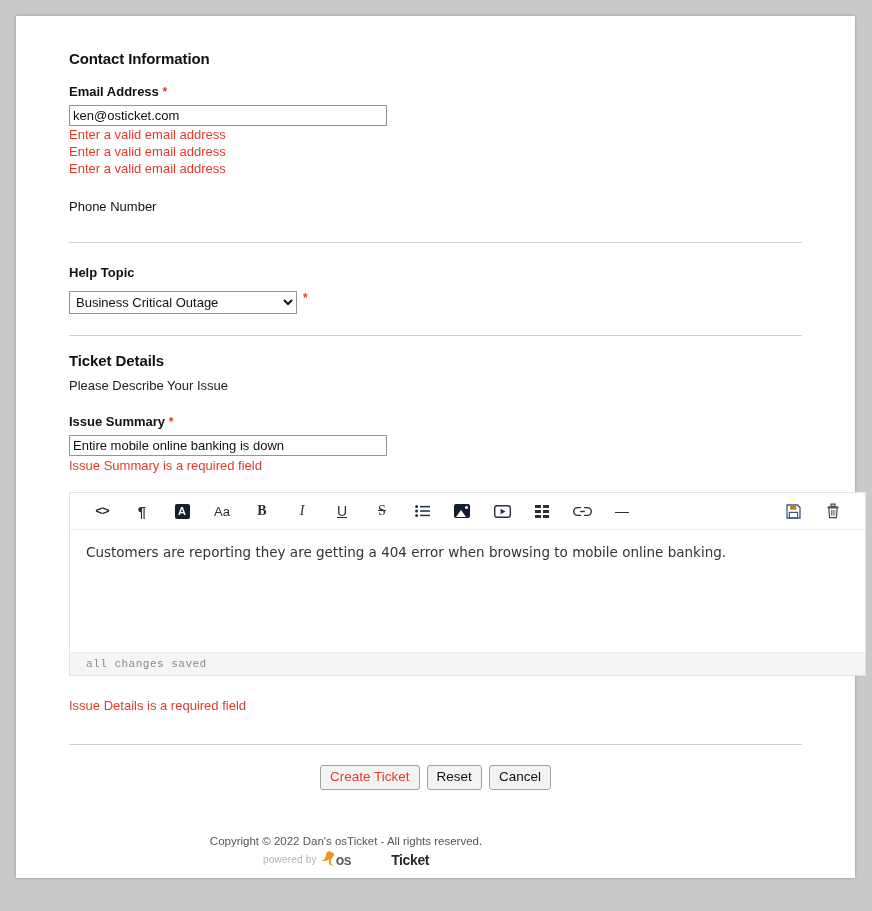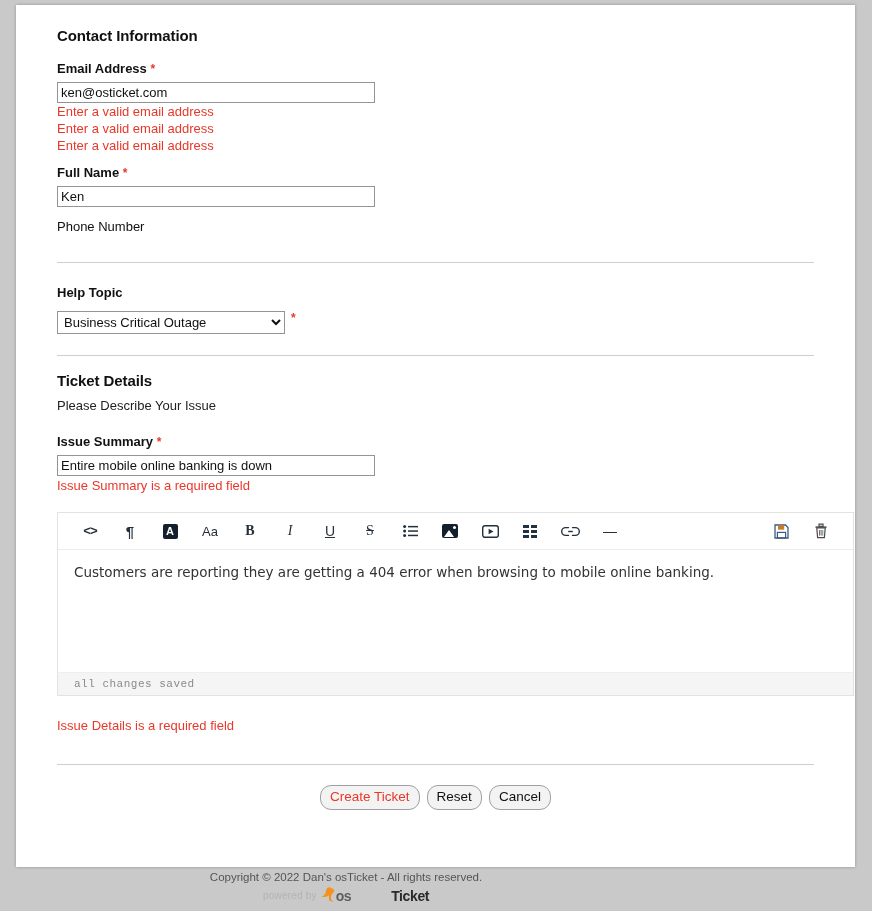--- a/index.html
+++ b/index.html
@@ -10,24 +10,24 @@
     font-family:"Liberation Sans", sans-serif;
     font-size:13px;
     color:#111;
     overflow:hidden;
   }
   .page-wrap { position:relative; width:872px; height:911px; }
 
   
   .content-panel {
     position:absolute;
-    left:16px; top:5px; width:839px; height:862px;
+    left:16px; top:16px; width:839px; height:862px;
     background:#ffffff;
     box-shadow:0 0 3px rgba(0,0,0,.28);
-    padding:4px;
+    padding:16px;
   }
   .inner { padding:0 37px; }
 
   h2.section-title {
     font-size:15px; font-weight:bold; margin:0; padding:8px 0 0 0;
     letter-spacing:-0.1px; color:#111;
   }
   .field-label {
     font-size:13px; font-weight:bold; margin:0; padding:0;
     color:#111; line-height:18px;
@@ -146,30 +146,30 @@
     transform:rotate(45deg);
   }
 
   .btn-row { display:flex; justify-content:center; gap:7px; }
   button.osbtn {
     font-family:"Liberation Sans", sans-serif;
     font-size:13.5px;
     padding:2px 9px 3px 9px;
     background:#f3f3f3;
     border:1px solid #a0a0a0;
-    border-radius:11px;
+    border-radius:3px;
     color:#111;
     cursor:pointer;
     line-height:18px;
   }
   button.osbtn.primary { color:#e8382a; }
 
   
   .footer {
-    position:absolute; left:0; top:870px; width:692px;
+    position:absolute; left:0; top:834px; width:692px;
     text-align:center;
   }
   .copyright { font-size:11.5px; color:#555; line-height:14px; }
   .powered {
     margin-top:3px; display:flex; align-items:center; justify-content:center; gap:2px;
   }
   .powered-text { font-size:10px; color:#b3b3b3; letter-spacing:.2px; }
   .os-logo { display:flex; align-items:flex-end; gap:0; }
   .os-word { font-size:14px; font-weight:bold; color:#5f5f5f; letter-spacing:-.4px; line-height:14px;}
   .os-word b { color:#2a2a2a;padding-left:40px; }
@@ -194,28 +194,20 @@
         </div>
         <div style="height:4px"></div>
         <input class="text-in" type="text" value="ken@osticket.com" style="">
         <p class="err">Enter a valid email address</p>
         <p class="err">Enter a valid email address</p>
         <p class="err">Enter a valid email address</p>
       </div>
 
       <div style="height:10px"></div>
 
-      <div>
-        <div class="field-label">
-          <span>Full Name</span>
-          <span class="req-star">*</span>
-        </div>
-        <div style="height:4px"></div>
-        <input class="text-in" type="text" value="Ken" style="">
-      </div>
 
       <div style="height:11px"></div>
 
       <div>
         <div class="field-label normal">Phone Number</div>
         <div style="height:4px"></div>
       </div>
 
       <div style="height:22px"></div>
       <hr class="divider">

